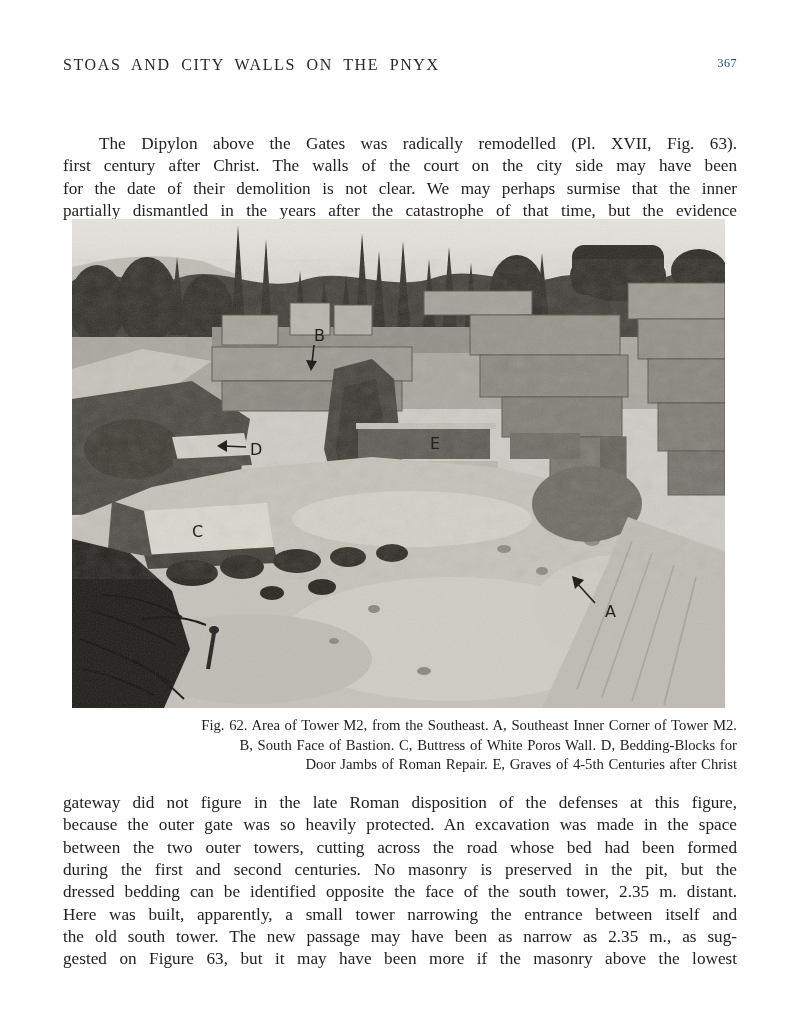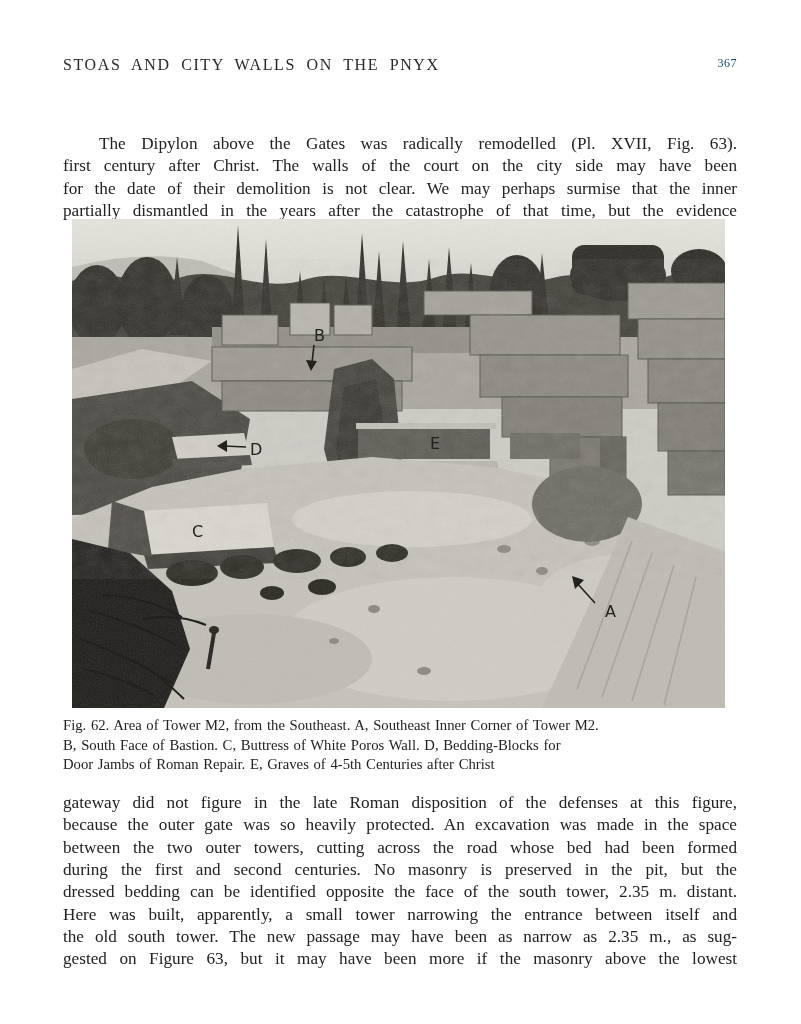--- a/index.html
+++ b/index.html
@@ -35,21 +35,21 @@
   .para .tline.indent{padding-left:36px;box-sizing:border-box;}
   .para1{top:88px;margin-top:45px;}
   .para2{top:792px;}
   
   .photo-wrap{
     position:absolute;left:72px;top:219px;width:653px;height:489px;
     background:#cfcdc6;
   }
   .caption{
     position:absolute;left:63px;top:716px;width:674px;
-    text-align:left;font-size:14.7px;line-height:19.6px;
+    text-align:right;font-size:14.7px;line-height:19.6px;
     color:#242220;word-spacing:1px;
   }
   svg .lbl{
     font-family:"DejaVu Sans","Liberation Sans",sans-serif;
     font-size:16px;font-weight:500;fill:#21211d;
   }
 </style>
 </head>
 <body>
 

